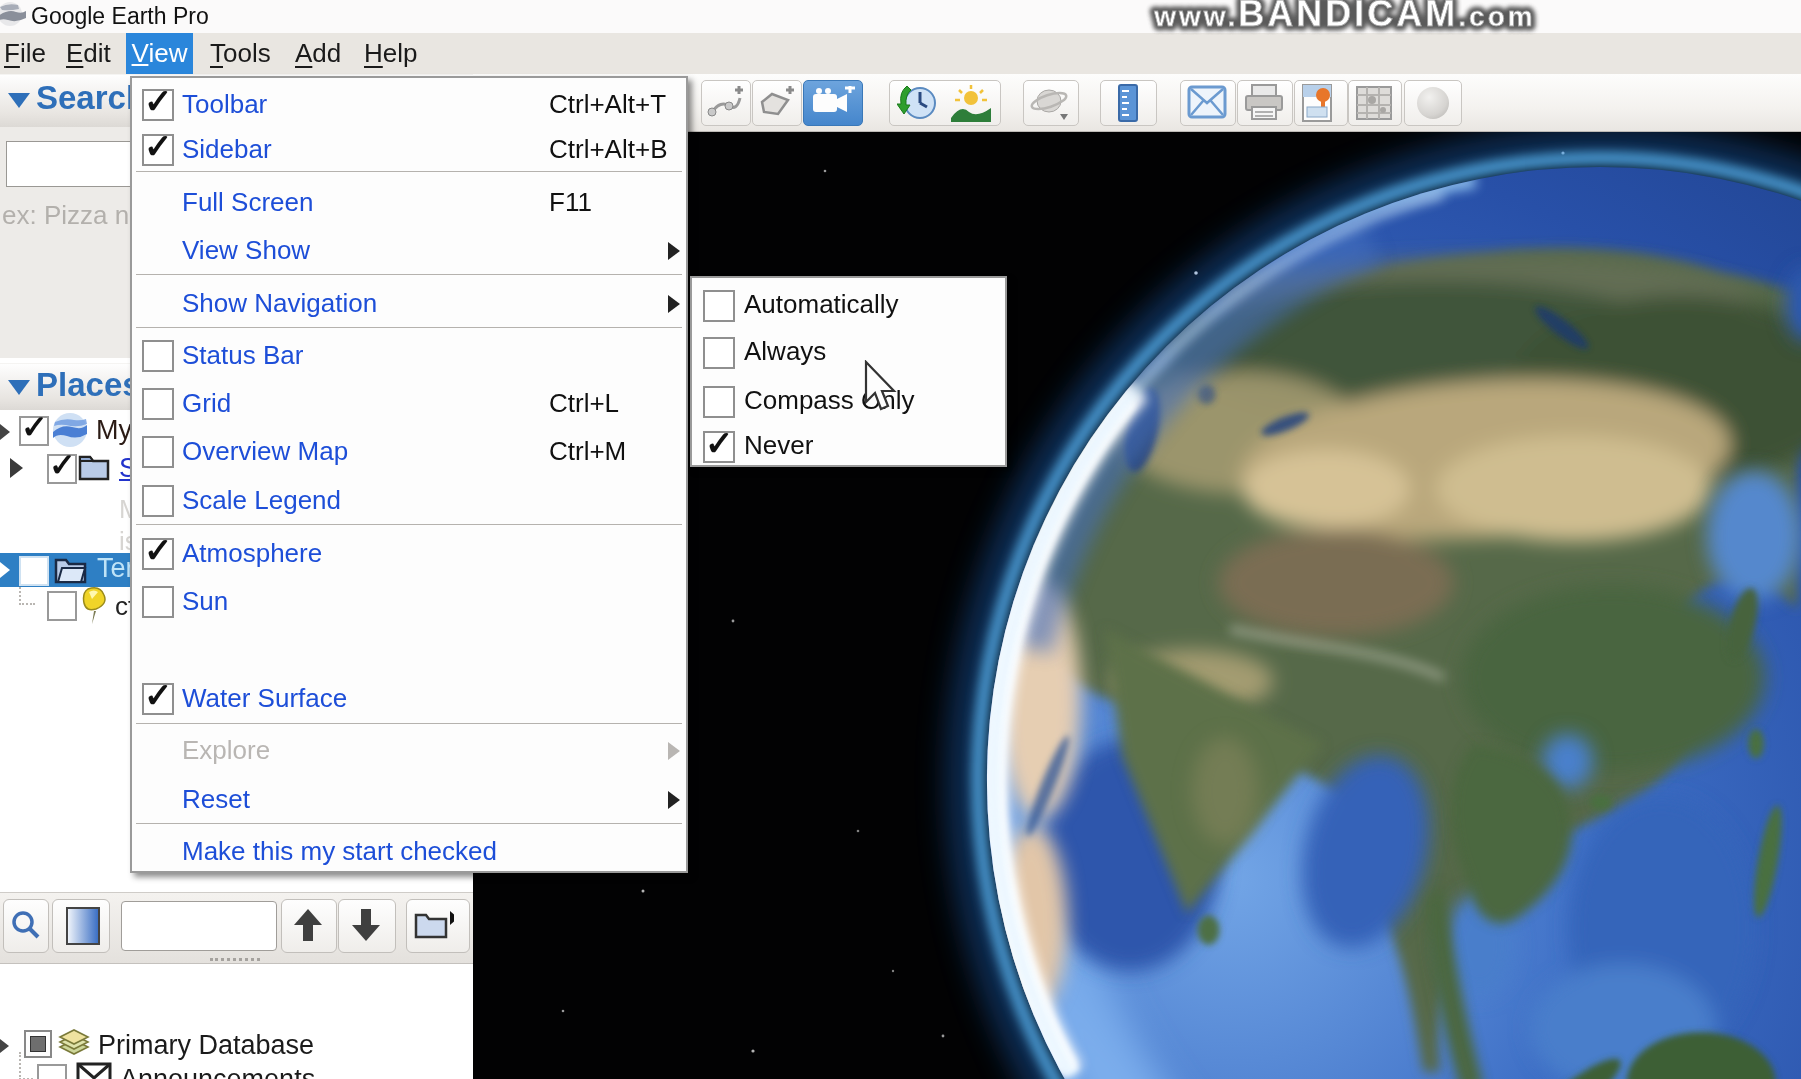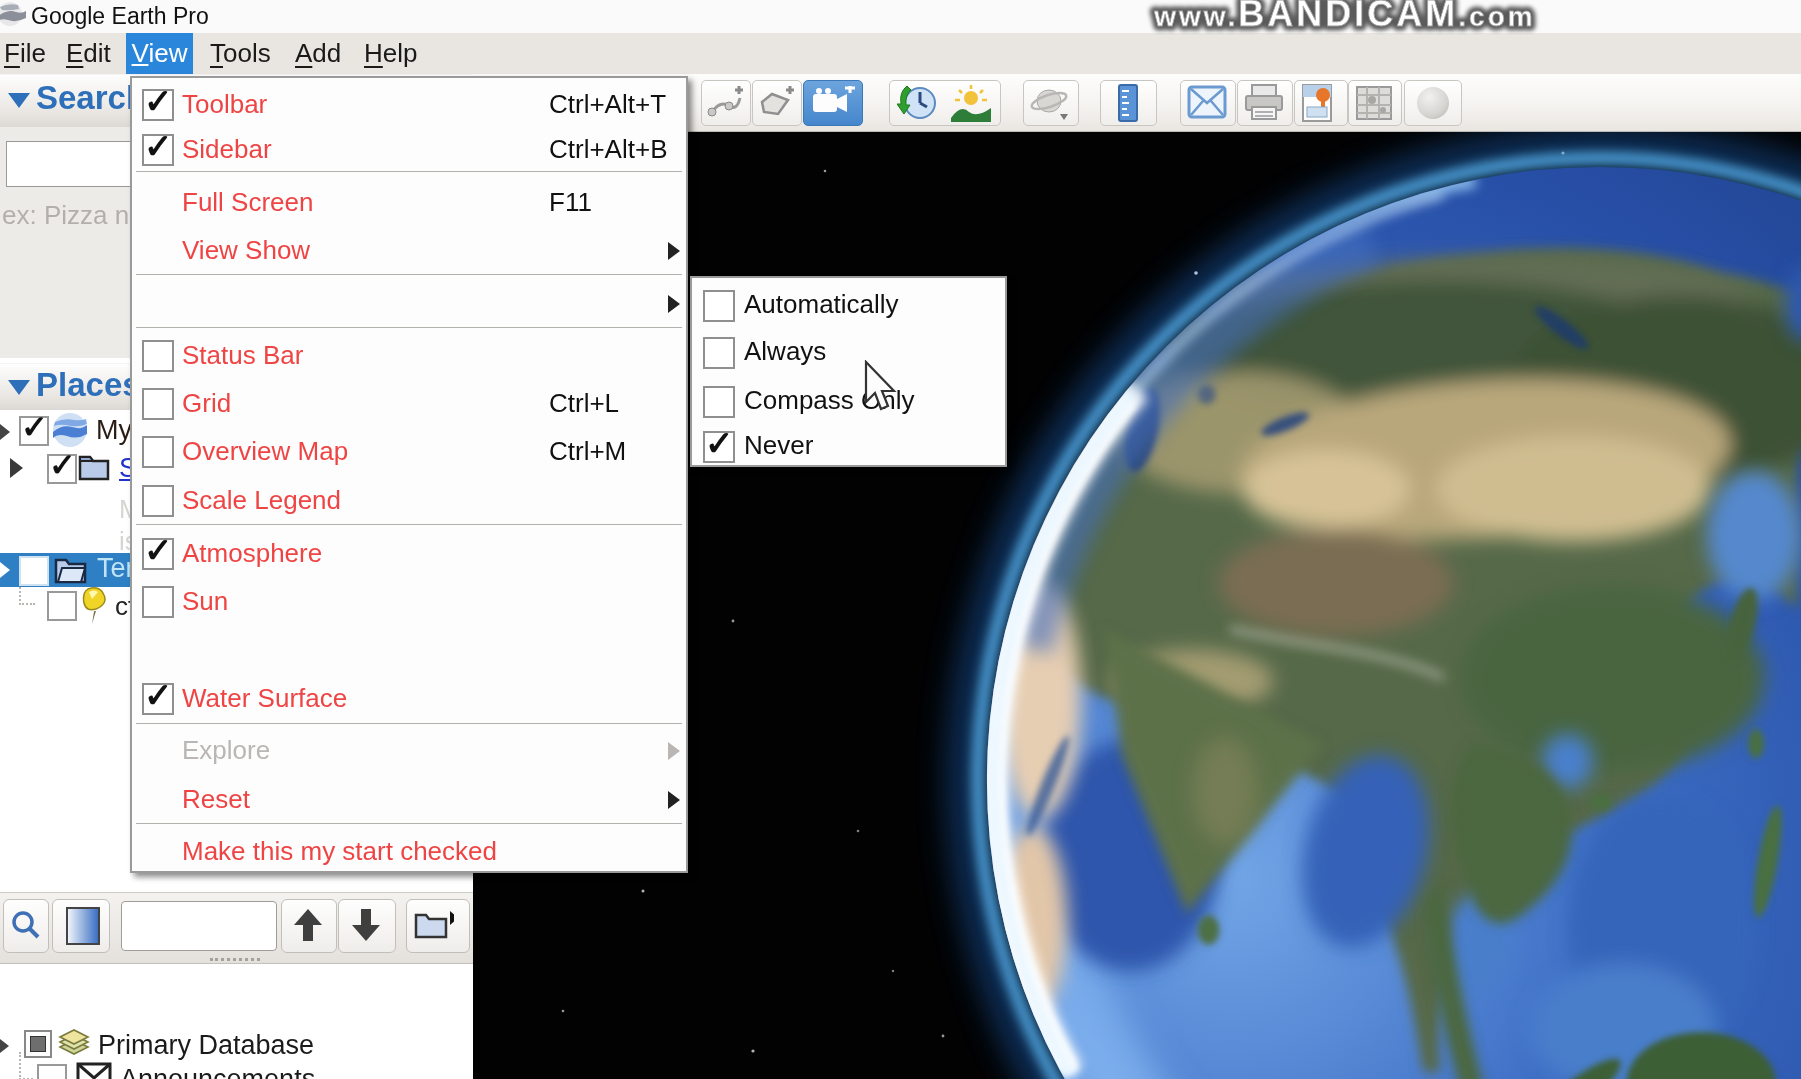--- a/index.html
+++ b/index.html
@@ -18,21 +18,21 @@
   
   #sidebar{left:0;top:74px;width:473px;height:1005px;background:#fff;}
   .phead{position:absolute;left:0;width:473px;height:50px;background:linear-gradient(#fefefe,#e8e5e1 75%,#dcd9d5);border-bottom:1px solid #c4c1bd;border-top:1px solid #f5f4f2;}
   .phead .tri{position:absolute;left:8px;top:17px;width:0;height:0;border-left:11px solid transparent;border-right:11px solid transparent;border-top:15px solid #2e6fb9;}
   .phead .lbl{position:absolute;left:36px;top:4px;font-size:33px;font-weight:bold;color:#2e6fb9;}
   
   #menu{left:130px;top:76px;width:558px;height:797px;background:#fdfdfd;border:2px solid #9a9a9a;box-sizing:border-box;box-shadow:4px 4px 6px rgba(0,0,0,0.45);}
   .mi{position:absolute;left:0;width:554px;height:48px;}
   .mi .cb{position:absolute;left:10px;top:9px;width:28px;height:28px;border:2px solid #8f8f8f;background:#fff;}
   .mi .ck{position:absolute;left:12px;top:1px;font-size:34px;color:#111;font-weight:bold;}
-  .mi .t{position:absolute;left:50px;top:0;height:48px;line-height:48px;font-size:26px;color:#ef4444;white-space:nowrap;}
+  .mi .t{position:absolute;left:50px;top:0;height:48px;line-height:48px;font-size:26px;color:#1d4ed8;white-space:nowrap;}
   .mi .s{position:absolute;left:417px;top:0;height:48px;line-height:48px;font-size:26px;color:#111;}
   .mi .ar{position:absolute;left:536px;top:16px;width:0;height:0;border-top:9px solid transparent;border-bottom:9px solid transparent;border-left:12px solid #222;}
   .sep{position:absolute;left:4px;width:546px;height:1px;background:#b5b2ae;}
   
   #submenu{left:690px;top:276px;width:317px;height:191px;background:#fdfdfd;border:2px solid #9a9a9a;box-sizing:border-box;box-shadow:4px 4px 6px rgba(0,0,0,0.45);}
   .si{position:absolute;left:0;width:313px;height:47px;text-align:center;}
   .si .cb{position:absolute;left:11px;top:9px;width:28px;height:28px;border:2px solid #8f8f8f;background:#fff;}
   .si .ck{position:absolute;left:13px;top:1px;font-size:34px;color:#111;font-weight:bold;}
   .si .t{position:absolute;left:52px;top:0;height:47px;line-height:47px;font-size:26px;color:#111;white-space:nowrap;}
 </style>
@@ -440,20 +440,21 @@
   <div class="mi" style="top:100px">
       <span class="t">Full Screen</span>
       <span class="s">F11</span>
     </div>
   <div class="mi" style="top:148px">
       <span class="t">View Show</span>
       <span class="ar"></span>
     </div>
   <div class="sep" style="top:196px"></div>
   <div class="mi" style="top:201px">
+      <span class="t">Show Navigation</span>
       <span class="ar"></span>
     </div>
   <div class="sep" style="top:249px"></div>
   <div class="mi" style="top:253px">
       <span class="cb"></span>
       <span class="t">Status Bar</span>
     </div>
   <div class="mi" style="top:301px">
       <span class="cb"></span>
       <span class="t">Grid</span>

